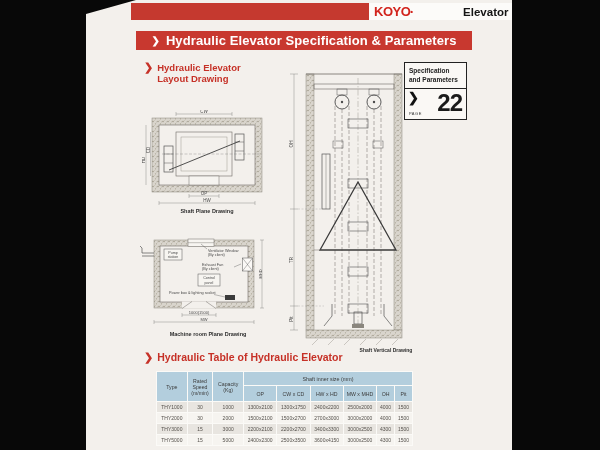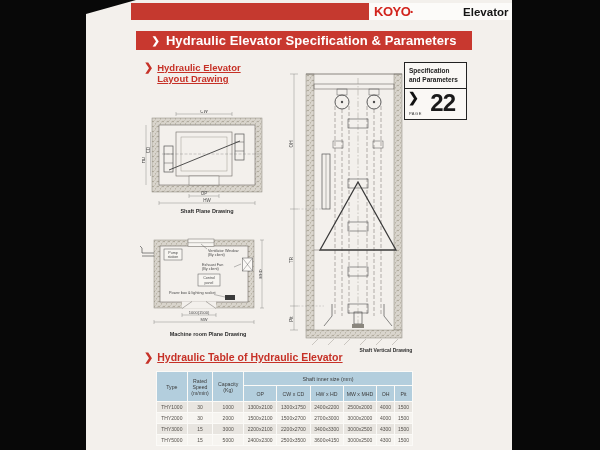--- a/index.html
+++ b/index.html
@@ -21,32 +21,32 @@
   .logo-elev { color:#151515; font-weight:bold; font-size:11.5px; margin-left:2px;padding-left:48px; }
 
   .banner { position:absolute; left:50px; top:31px; width:336px; height:19px;
             background:#c8382f; display:flex; align-items:center; justify-content:center; }
   .banner .chev { color:#fff; font-weight:bold; font-size:10px; margin-right:6px; }
   .banner .txt  { color:#fff; font-weight:bold; font-size:13px; letter-spacing:0.1px; }
 
   
   .sec-title { position:absolute; display:flex; align-items:flex-start; }
   .sec-title .chev { color:#c63127; font-weight:bold; font-size:11px; margin-right:4px; line-height:11px; }
-  .sec-title .lines { color:#c63127; font-weight:bold; font-size:9.5px; line-height:11px;text-decoration:underline; }
+  .sec-title .lines { color:#c63127; font-weight:bold; font-size:9.5px; line-height:11px; }
   .sec-title.single .lines { font-size:10.5px; }
 
   
   .badge { position:absolute; left:318px; top:62px; width:63px; height:58px;
            border:1.5px solid #222; background:#faf8f5; }
   .badge-top { height:26px; border-bottom:1.5px solid #222; padding:3px 0 0 4px; }
   .badge-top div { font-size:6.5px; font-weight:bold; color:#222; line-height:9px; }
   .badge-bottom { position:relative; height:29px; }
   .badge-chev { position:absolute; left:3px; top:1px; font-size:13px; font-weight:bold; color:#111; }
   .badge-page { position:absolute; left:4px; bottom:2px; font-size:4px; color:#333; letter-spacing:0.5px; }
-  .badge-num  { position:absolute; right:11px; top:0px; font-size:24px; font-weight:bold;
+  .badge-num  { position:absolute; right:4px; top:0px; font-size:24px; font-weight:bold;
                 color:#1a1a1a; letter-spacing:-1px; line-height:28px; }
 
   
   svg text { font-family:"Liberation Sans", sans-serif; fill:#4a4a4a; }
   .dwg { position:absolute; }
   .caption { position:absolute; font-size:5.5px; font-weight:bold; color:#2e2e2e; text-align:center; }
 
   
   .ptable { position:absolute; left:70px; top:371px; width:257px; border-collapse:collapse;
             table-layout:fixed; }

